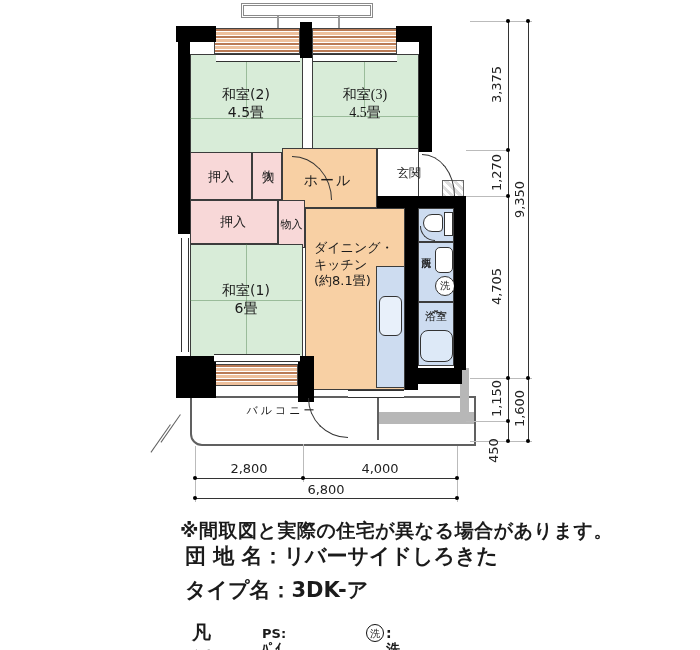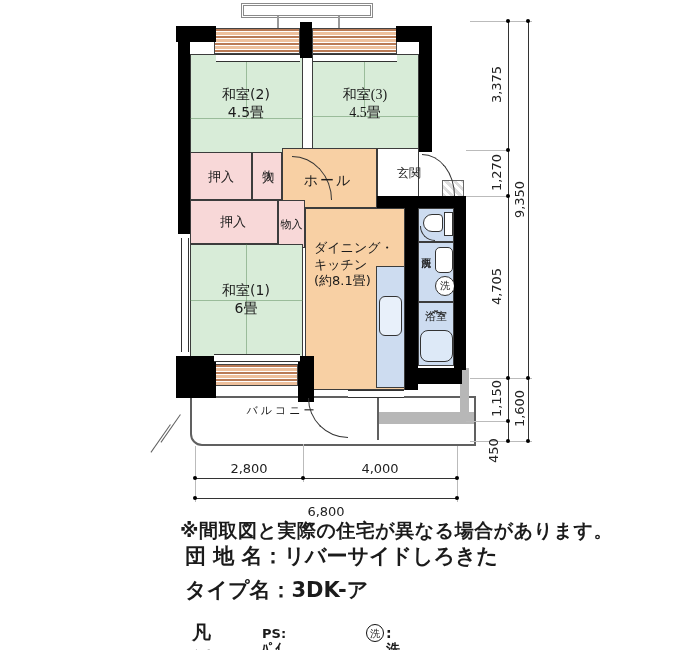--- a/index.html
+++ b/index.html
@@ -159,21 +159,21 @@
   <div class="eline" style="left:195px;top:446px;width:1px;height:56px;"></div>
   <div class="eline" style="left:303px;top:444px;width:1px;height:38px;"></div>
   <div class="eline" style="left:457px;top:446px;width:1px;height:56px;"></div>
   <div class="dot" style="left:193px;top:476px;"></div>
   <div class="dot" style="left:301px;top:476px;"></div>
   <div class="dot" style="left:455px;top:476px;"></div>
   <div class="dot" style="left:193px;top:496px;"></div>
   <div class="dot" style="left:455px;top:496px;"></div>
   <div class="dim" style="left:219px;top:461px;">2,800</div>
   <div class="dim" style="left:350px;top:461px;">4,000</div>
-  <div class="dim" style="left:296px;top:504px;">6,800</div>
+  <div class="dim" style="left:296px;top:482px;">6,800</div>
 
   <div class="abs" style="left:180px;top:518px;font-size:19px;font-weight:600;letter-spacing:0.5px;">※間取図と実際の住宅が異なる場合があります。</div>
 
   <div class="abs" style="left:185px;top:542px;font-size:21px;font-weight:600;">
     <span>団 地 名：</span><span>リバーサイドしろきた</span>
   </div>
   <div class="abs" style="left:185px;top:576px;font-size:21px;font-weight:600;">
     <span>タイプ名：</span><span>3DK-ア</span>
   </div>
 

